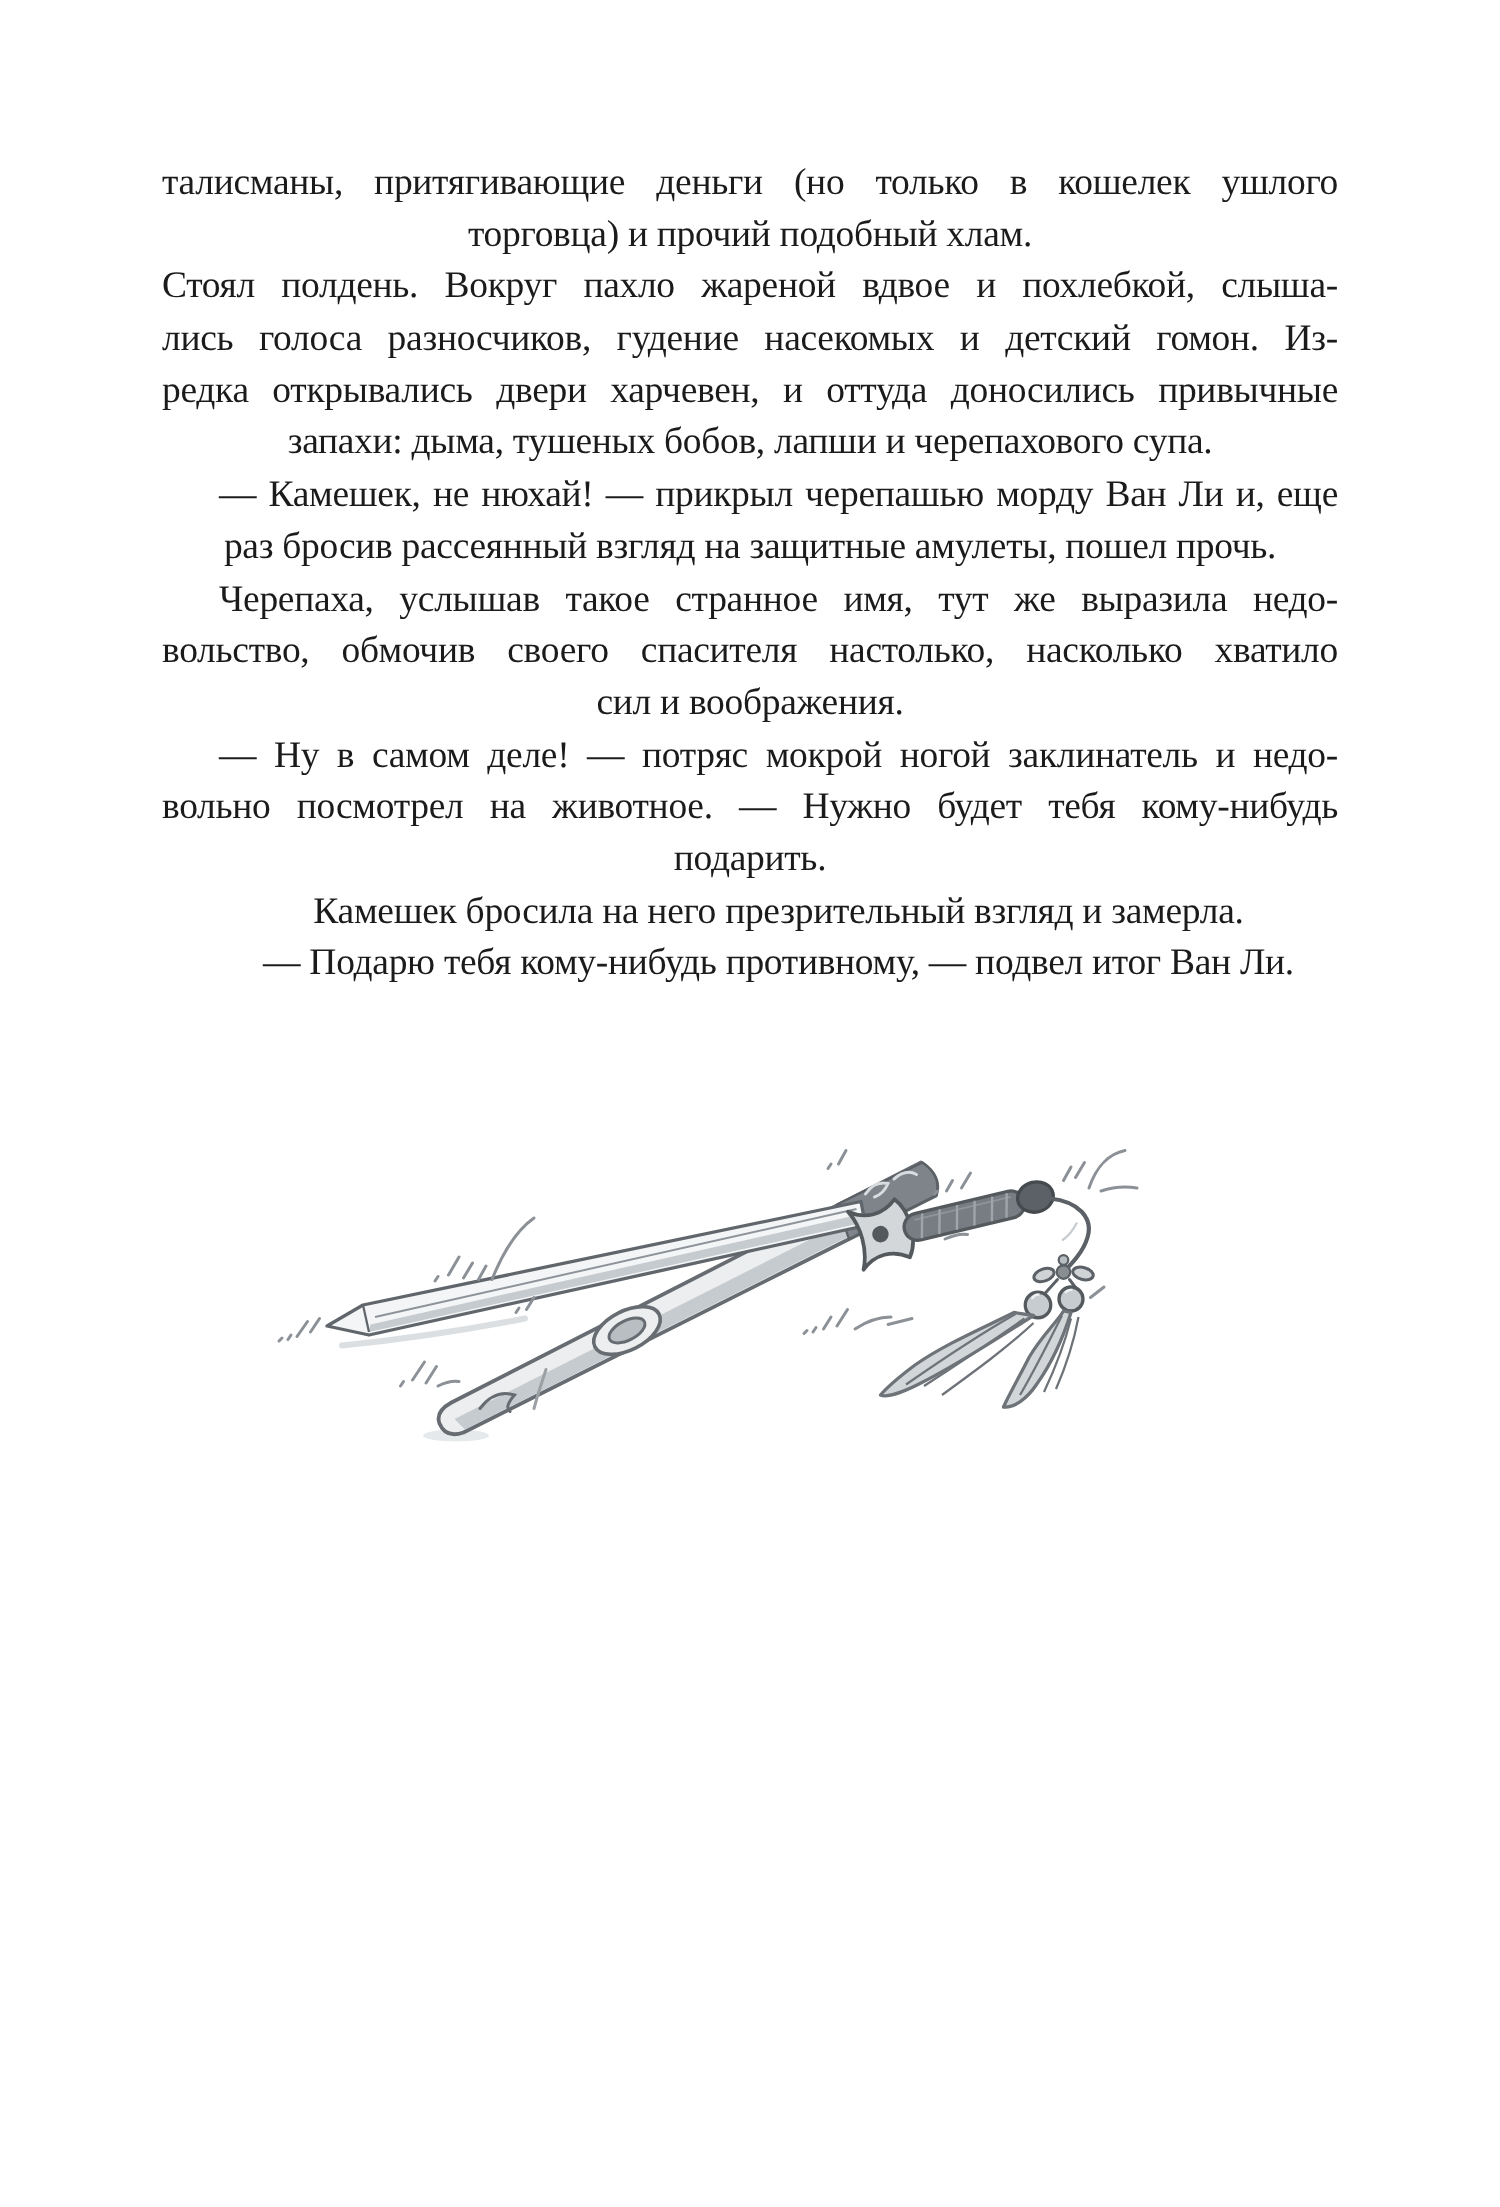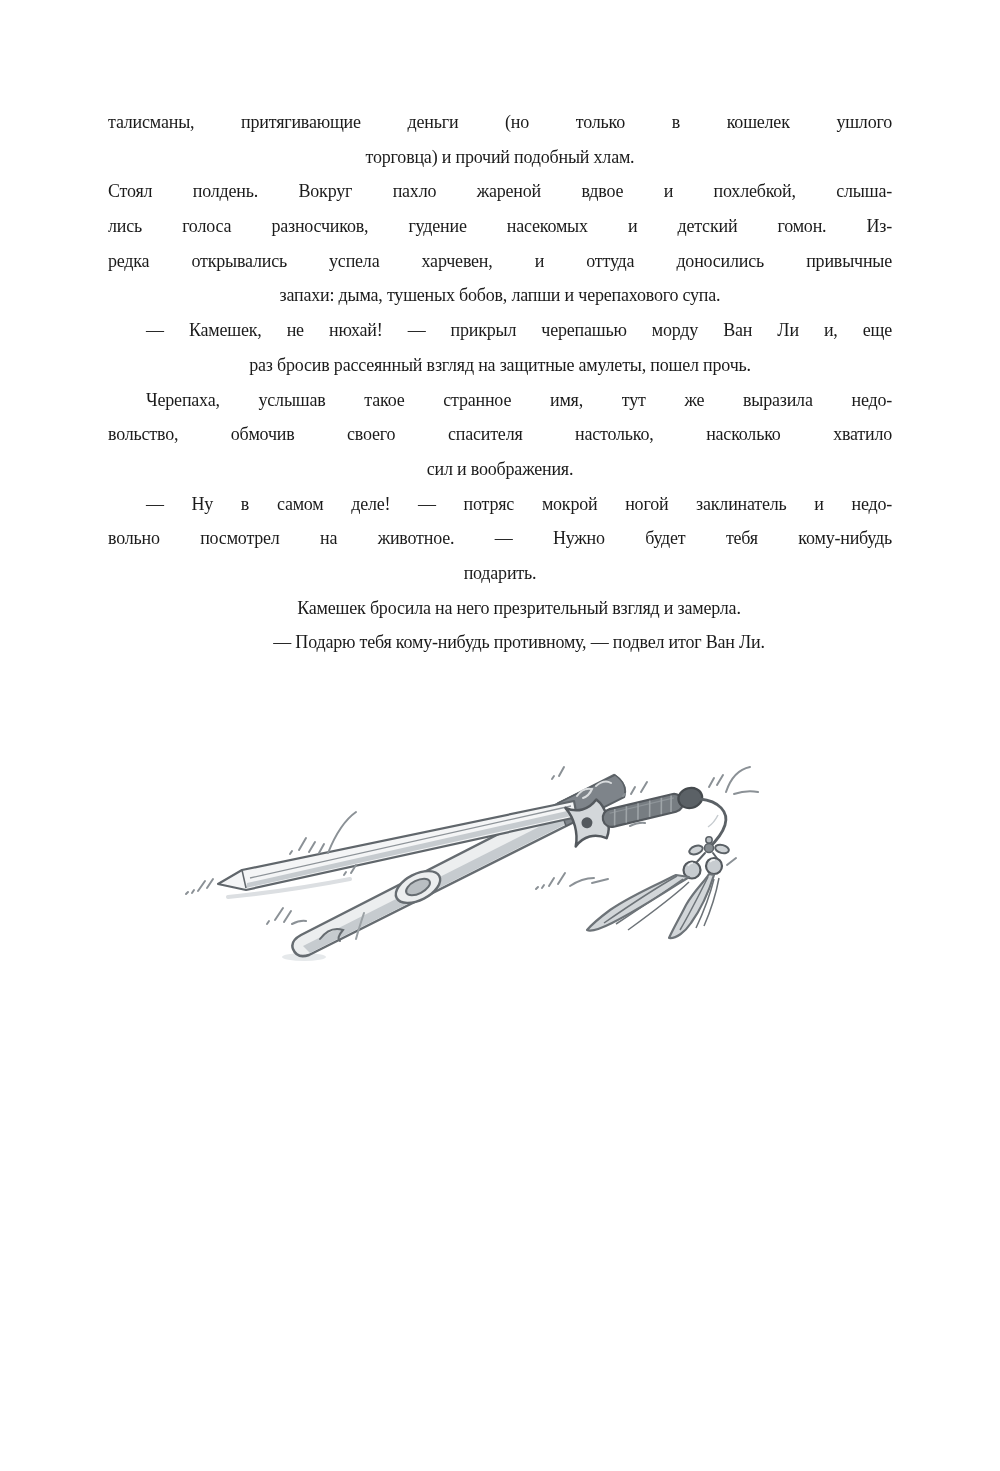--- a/index.html
+++ b/index.html
@@ -10,21 +10,21 @@
     background:#ffffff;
     font-family:"Liberation Serif","DejaVu Serif",serif;
     color:#1b1b1b;
     overflow:hidden;
   }
   .text-block {
     position:absolute;
     left:108px;
     top:105px;
     width:784px;
-    font-size:18px;
+    font-size:25px;
     letter-spacing:-0.2px;
   }
   .para { margin:0; }
   .line {
     line-height:34.7px;
     height:34.7px;
     text-align:center;
   }
   .line.just {
     text-align:justify;
@@ -45,21 +45,21 @@
 <div class="page">
 
   <div class="text-block">
       <div class="para">
         <div class="line just">талисманы, притягивающие деньги (но только в кошелек ушлого</div>
         <div class="line">торговца) и прочий подобный хлам.</div>
       </div>
       <div class="para">
         <div class="line just">Стоял полдень. Вокруг пахло жареной вдвое и похлебкой, слыша-</div>
         <div class="line just">лись голоса разносчиков, гудение насекомых и детский гомон. Из-</div>
-        <div class="line just">редка открывались успела харчевен, и оттуда доносились привычные</div>
+        <div class="line just">редка открывались двери харчевен, и оттуда доносились привычные</div>
         <div class="line">запахи: дыма, тушеных бобов, лапши и черепахового супа.</div>
       </div>
       <div class="para">
         <div class="line just indent">— Камешек, не нюхай! — прикрыл черепашью морду Ван Ли и, еще</div>
         <div class="line">раз бросив рассеянный взгляд на защитные амулеты, пошел прочь.</div>
       </div>
       <div class="para">
         <div class="line just indent">Черепаха, услышав такое странное имя, тут же выразила недо-</div>
         <div class="line just">вольство, обмочив своего спасителя настолько, насколько хватило</div>
         <div class="line">сил и воображения.</div>

